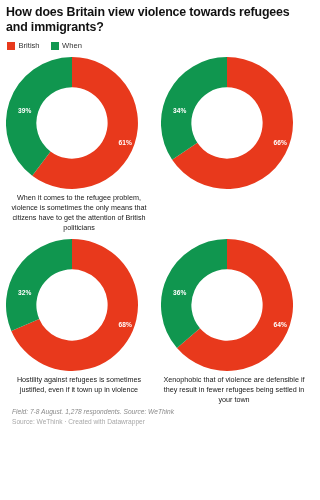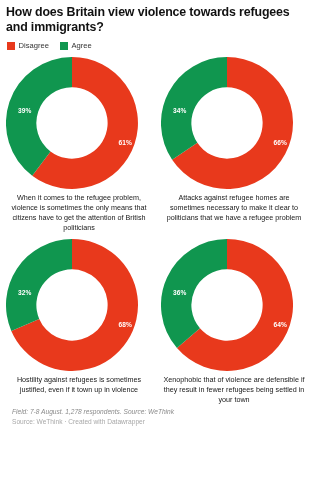--- a/index.html
+++ b/index.html
@@ -121,25 +121,25 @@
 </head>
 <body>
 
 <div class="wrap">
 
   <h1 class="title">How does Britain view violence towards refugees and immigrants?</h1>
 
   <div class="legend">
     <div class="legend-item">
       <span class="legend-swatch" style="background:#e8391c"></span>
-      <span class="legend-label">Disagree</span>
+      <span class="legend-label">British</span>
     </div>
     <div class="legend-item">
       <span class="legend-swatch" style="background:#10964f"></span>
-      <span class="legend-label">Agree</span>
+      <span class="legend-label">When</span>
     </div>
   </div>
 
   <div class="grid">
 
     <div class="cell">
       <div class="donut-holder">
         <svg class="donut" viewBox="0 0 132 134">
           <g transform="translate(66,67)">
             <path fill="#e8391c" d="M 0 -66 A 66 66 0 1 1 -39.79 52.69 L -21.48 28.45 A 35.64 35.64 0 1 0 0 -35.64 Z"></path>
@@ -156,21 +156,20 @@
       <div class="donut-holder">
         <svg class="donut" viewBox="0 0 132 134">
           <g transform="translate(66,67)">
             <path fill="#e8391c" d="M 0 -66 A 66 66 0 1 1 -54.87 36.69 L -29.63 19.81 A 35.64 35.64 0 1 0 0 -35.64 Z"></path>
             <path fill="#10964f" d="M -54.87 36.69 A 66 66 0 0 1 0 -66 L 0 -35.64 A 35.64 35.64 0 0 0 -29.63 19.81 Z"></path>
           </g>
         </svg>
         <span class="slice-label lbl-agree">34%</span>
         <span class="slice-label lbl-disagree">66%</span>
       </div>
-      <div class="caption">Attacks against refugee homes are sometimes necessary to make it clear to politicians that we have a refugee problem</div>
     </div>
 
     <div class="cell">
       <div class="donut-holder">
         <svg class="donut" viewBox="0 0 132 134">
           <g transform="translate(66,67)">
             <path fill="#e8391c" d="M 0 -66 A 66 66 0 1 1 -60.70 25.93 L -32.78 14.00 A 35.64 35.64 0 1 0 0 -35.64 Z"></path>
             <path fill="#10964f" d="M -60.70 25.93 A 66 66 0 0 1 0 -66 L 0 -35.64 A 35.64 35.64 0 0 0 -32.78 14.00 Z"></path>
           </g>
         </svg>

